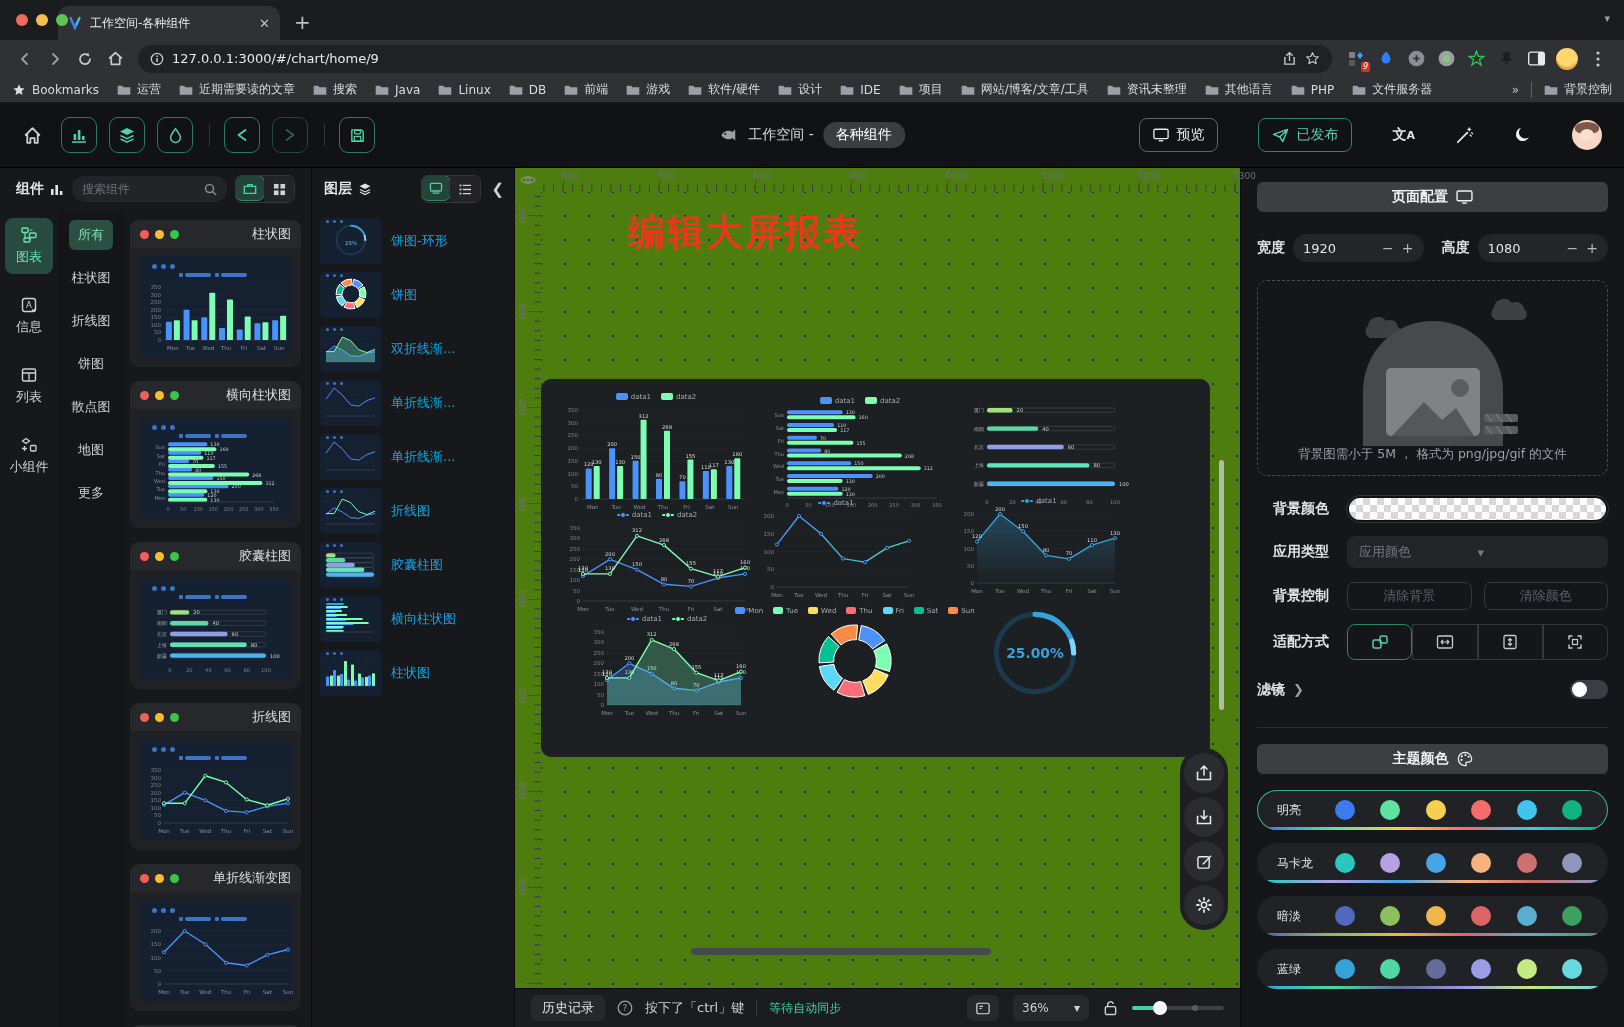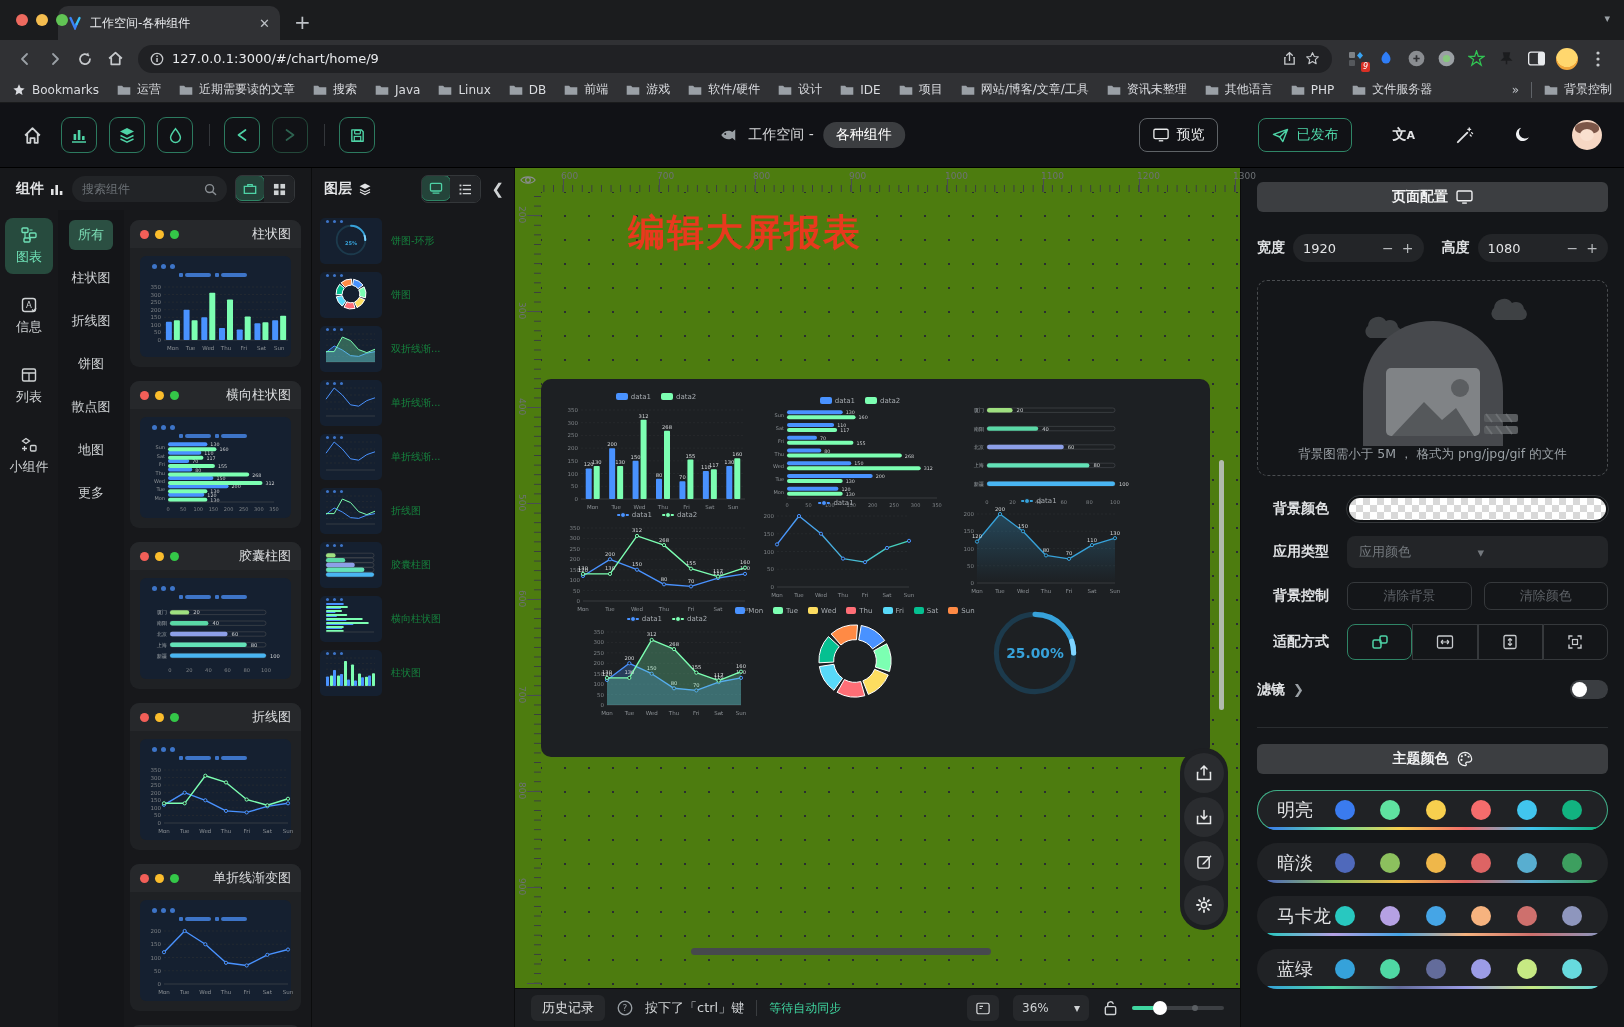--- a/index.html
+++ b/index.html
@@ -85,21 +85,21 @@
   .layer-panel{width:203px;background:#17181b;border-right:1px solid #0b0c0d;display:flex;flex-direction:column;}
   .layer-head{height:42px;display:flex;align-items:center;gap:8px;padding:0 8px 0 12px;flex:none;}
   .layer-title{font-size:14px;font-weight:bold;color:#e3e4e6;display:flex;gap:6px;align-items:center;}
   .layer-head .sp{flex:1;}
   .collapse{color:#cfd2d4;font-size:15px;padding:0 2px;}
   .layer-list{flex:1;overflow:hidden;padding:8px 8px;}
   .layer-item{display:flex;align-items:center;gap:9px;margin-bottom:8px;}
   .thumb{width:62px;height:46px;background:#152030;border-radius:5px;flex:none;padding:2px 2px;overflow:hidden;}
   .thumb .mini-dots{padding:0 0 0 4px}
   .thumb .mini-dots i{width:3px;height:3px;}
-  .layer-label{font-size:10px;color:#15803d;white-space:nowrap;overflow:hidden;}
+  .layer-label{font-size:13px;color:#0ea5e9;white-space:nowrap;overflow:hidden;}
 
   
   .canvas-wrap{flex:1;position:relative;background:#4d7c0f;min-width:0;}
   .ruler-corner{position:absolute;left:0;top:0;width:26px;height:24px;display:flex;align-items:center;justify-content:center;color:#8a8d90;z-index:3;}
   .h-ruler{position:absolute;left:26px;top:0;right:0;height:24px;z-index:2;
     background-image:linear-gradient(90deg,#4a4e52 0 1px,transparent 1px),linear-gradient(90deg,#3a3d40 0 1px,transparent 1px);
     background-size:96px 14px,9.6px 7px;background-repeat:repeat-x;background-position:22px bottom,2.4px bottom;}
   .hr-num{position:absolute;top:3px;font-size:9px;color:#6d7175;}
   .v-ruler{position:absolute;left:0;top:24px;bottom:39px;width:26px;z-index:2;
     background-image:linear-gradient(180deg,#4a4e52 0 1px,transparent 1px),linear-gradient(180deg,#3a3d40 0 1px,transparent 1px);
@@ -157,21 +157,21 @@
   .seg .sg:first-child{border-radius:8px 0 0 8px;}
   .seg .sg:last-child{border-radius:0 8px 8px 0;}
   .seg .sg.on{border-color:#2f8566;color:#4ed3a6;border-radius:8px;}
   .filter-row{display:flex;align-items:center;margin:20px 0 28px;}
   .filter-row .chev{color:#9aa0a5;margin-left:8px;font-size:13px;}
   .toggle{margin-left:auto;width:38px;height:19px;border-radius:10px;background:#3a3d41;position:relative;}
   .toggle::after{content:"";position:absolute;left:2px;top:2px;width:15px;height:15px;border-radius:50%;background:#fff;}
   .cfg-hr{border:none;border-top:1px solid #2a2d30;margin:4px 0 16px;}
   .theme-row{position:relative;height:40px;border-radius:20px;background:#202225;display:flex;align-items:center;padding:0 20px;margin-bottom:13px;overflow:hidden;}
   .theme-row.on{box-shadow:0 0 0 1px #3fae87 inset;}
-  .theme-row .tname{font-size:18px;color:#e3e4e6;width:58px;flex:none;}
+  .theme-row .tname{font-size:12px;color:#e3e4e6;width:58px;flex:none;}
   .theme-row .dots{flex:1;display:flex;justify-content:space-between;padding-right:6px;}
   .tdot{width:20px;height:20px;border-radius:50%;}
   .theme-row .grad{position:absolute;left:10px;right:10px;bottom:0;height:3px;border-radius:2px;}
   svg{display:block;}
 </style>
 </head>
 <body>
 
 <div class="screen">
 
@@ -1732,42 +1732,42 @@
               <i class="tdot" style="background:#3a7bef"></i>
               <i class="tdot" style="background:#5fe2a0"></i>
               <i class="tdot" style="background:#f7cf4e"></i>
               <i class="tdot" style="background:#f56c6c"></i>
               <i class="tdot" style="background:#41c5ee"></i>
               <i class="tdot" style="background:#12b380"></i>
             </span>
     <span class="grad" style="background:linear-gradient(90deg,#3a7bef,#5fe2a0,#f7cf4e,#f56c6c,#41c5ee,#12b380)"></span>
   </div>
   <div class="theme-row">
+    <span class="tname">马卡龙</span>
+    <span class="dots">
+              <i class="tdot" style="background:#28c8c0"></i>
+              <i class="tdot" style="background:#b5a1e3"></i>
+              <i class="tdot" style="background:#45a5e6"></i>
+              <i class="tdot" style="background:#f6b37f"></i>
+              <i class="tdot" style="background:#ce706d"></i>
+              <i class="tdot" style="background:#8e96bd"></i>
+            </span>
+    <span class="grad" style="background:linear-gradient(90deg,#28c8c0,#b5a1e3,#45a5e6,#f6b37f,#ce706d,#8e96bd)"></span>
+  </div>
+  <div class="theme-row">
     <span class="tname">暗淡</span>
     <span class="dots">
               <i class="tdot" style="background:#4f69bb"></i>
               <i class="tdot" style="background:#8cc05e"></i>
               <i class="tdot" style="background:#efb74a"></i>
               <i class="tdot" style="background:#dd6464"></i>
               <i class="tdot" style="background:#58aed0"></i>
               <i class="tdot" style="background:#3d9f5f"></i>
             </span>
     <span class="grad" style="background:linear-gradient(90deg,#4f69bb,#8cc05e,#efb74a,#dd6464,#58aed0,#3d9f5f)"></span>
-  </div>
-  <div class="theme-row">
-    <span class="tname">马卡龙</span>
-    <span class="dots">
-              <i class="tdot" style="background:#28c8c0"></i>
-              <i class="tdot" style="background:#b5a1e3"></i>
-              <i class="tdot" style="background:#45a5e6"></i>
-              <i class="tdot" style="background:#f6b37f"></i>
-              <i class="tdot" style="background:#ce706d"></i>
-              <i class="tdot" style="background:#8e96bd"></i>
-            </span>
-    <span class="grad" style="background:linear-gradient(90deg,#28c8c0,#b5a1e3,#45a5e6,#f6b37f,#ce706d,#8e96bd)"></span>
   </div>
   <div class="theme-row">
     <span class="tname">蓝绿</span>
     <span class="dots">
               <i class="tdot" style="background:#35a2da"></i>
               <i class="tdot" style="background:#4fd8a4"></i>
               <i class="tdot" style="background:#636c9b"></i>
               <i class="tdot" style="background:#9b9ce6"></i>
               <i class="tdot" style="background:#c6e983"></i>
               <i class="tdot" style="background:#67dade"></i>

